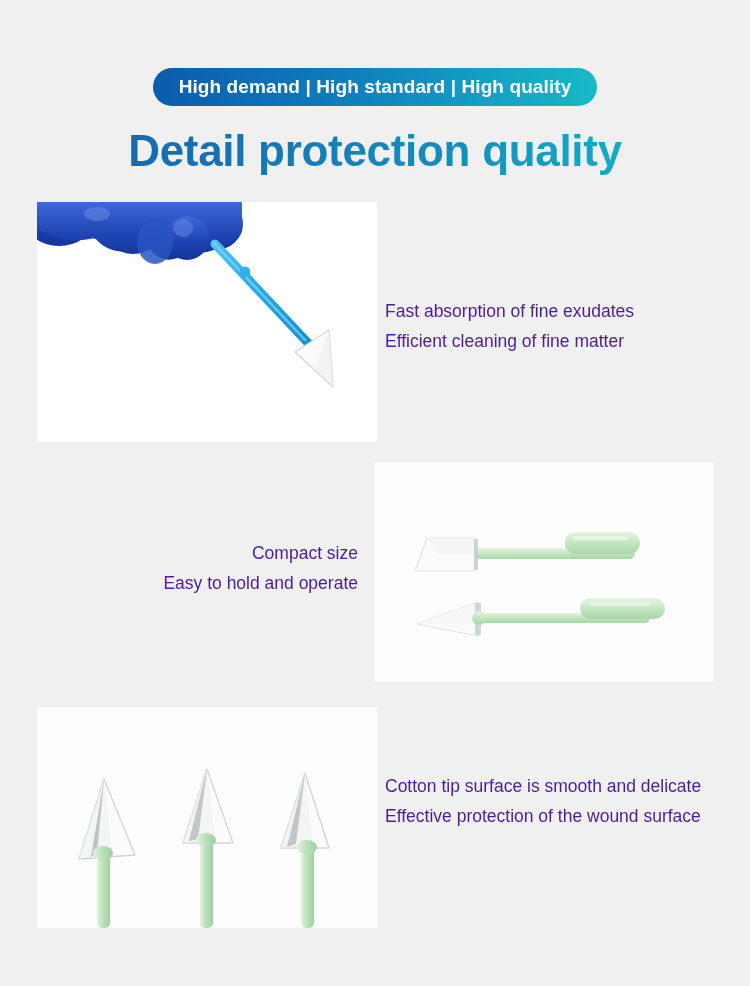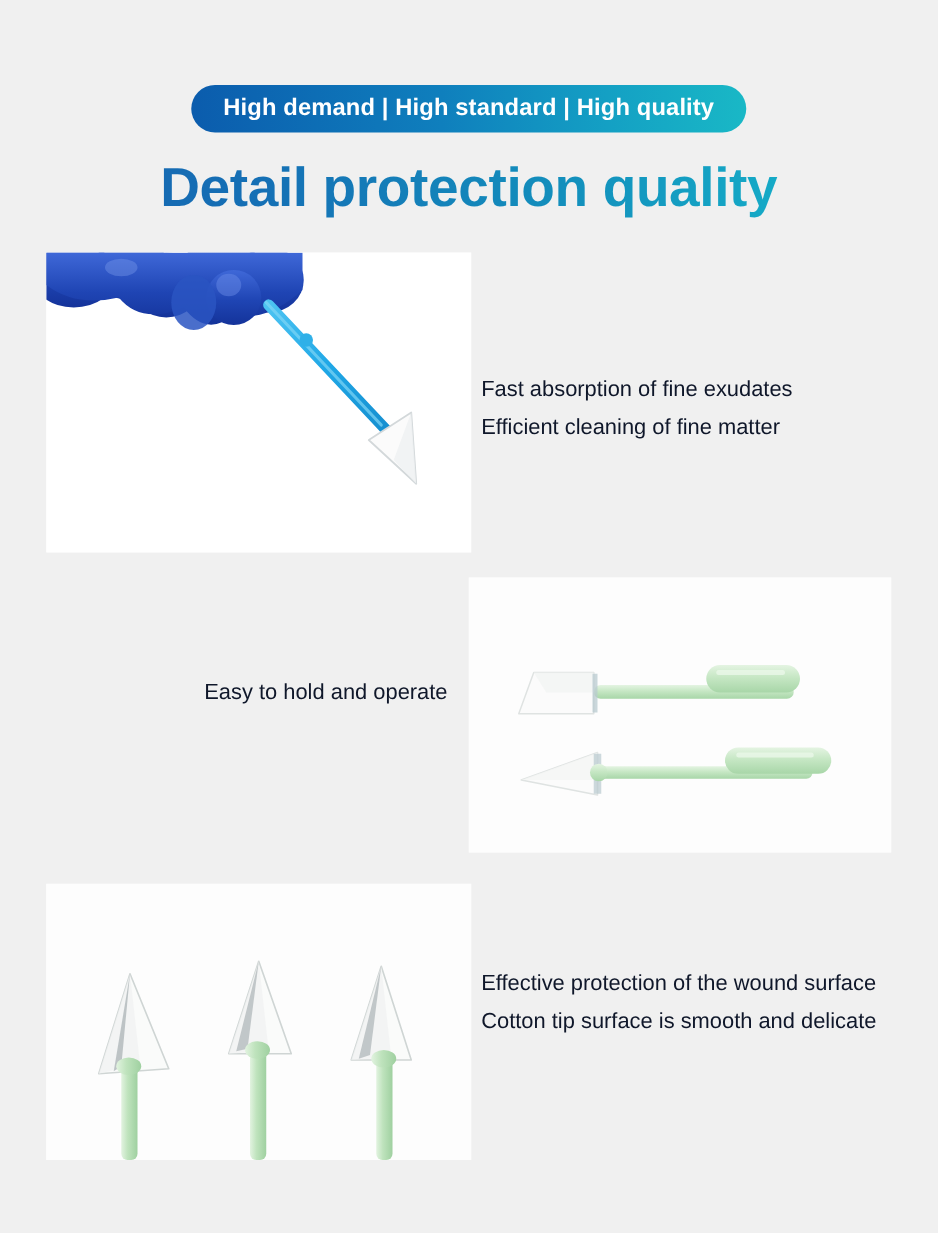--- a/index.html
+++ b/index.html
@@ -58,21 +58,21 @@
   
   .photo {
     position: absolute;
     background: #ffffff;
     overflow: hidden;
   }
   .copy {
     position: absolute;
     font-size: 17.5px;
     line-height: 30px;
-    color: #0f172a;
+    color: #4c1d95;
   }
   .copy p { white-space: nowrap; }
   .copy.wrap p { white-space: normal; }
   .copy.right { text-align: right; }
 
   
   #photo-1 { left: 37px;  top: 202px; width: 340px; height: 240px; }
   #copy-1  { left: 385px; top: 296px; width: 330px; }
 
   #photo-2 { left: 375px; top: 462px; width: 338px; height: 220px; }
@@ -164,20 +164,21 @@
       <rect x="205" y="136" width="85" height="21" rx="10.5" fill="url(#stemG)"></rect>
       <rect x="214" y="140" width="62" height="4" rx="2" fill="#eaf7e8" opacity="0.8"></rect>
       <path d="M103 140 L42 162 L103 174 Z" fill="#fbfbfb" stroke="#dfe3e2" stroke-width="1.2" stroke-linejoin="round"></path>
       <path d="M103 140 L42 162 L103 162 Z" fill="#f4f6f5" opacity="0.85"></path>
       <path d="M100 141 L106 141 L106 173 L100 173 Z" fill="#b8c9cf" opacity="0.7"></path>
       <circle cx="104" cy="156" r="7" fill="url(#stemG)"></circle>
     </g>
   </svg>
 </div>
 <div class="copy right" id="copy-2">
+  <p>Compact size</p>
   <p>Easy to hold and operate</p>
 </div>
 
 <div class="photo" id="photo-3">
   <svg viewBox="0 0 340 221" preserveAspectRatio="none">
     <defs>
       <linearGradient id="stemV" x1="0" y1="0" x2="1" y2="0">
         <stop offset="0%" stop-color="#e2f3e0"></stop>
         <stop offset="40%" stop-color="#bfe3bd"></stop>
         <stop offset="100%" stop-color="#9fd0a0"></stop>
@@ -204,15 +205,15 @@
     <g>
       <rect x="264" y="140" width="13" height="81" rx="5" fill="url(#stemV)"></rect>
       <path d="M268 66 L292 141 L244 141 Z" fill="#fafbfa" stroke="#cfd5d4" stroke-width="1.3" stroke-linejoin="round"></path>
       <path d="M268 66 L276 139 L244 141 Z" fill="#f1f3f2" opacity="0.8"></path>
       <path d="M268 66 L259 137 L250 140 Z" fill="#8f9a9e" opacity="0.5"></path>
       <ellipse cx="270" cy="140" rx="10" ry="7" fill="url(#stemV)"></ellipse>
     </g>
   </svg>
 </div>
 <div class="copy wrap" id="copy-3">
+  <p>Cotton tip surface is smooth and delicate</p>
   <p>Effective protection of the wound surface</p>
-  <p>Cotton tip surface is smooth and delicate</p>
 </div>
 
 </body></html>

